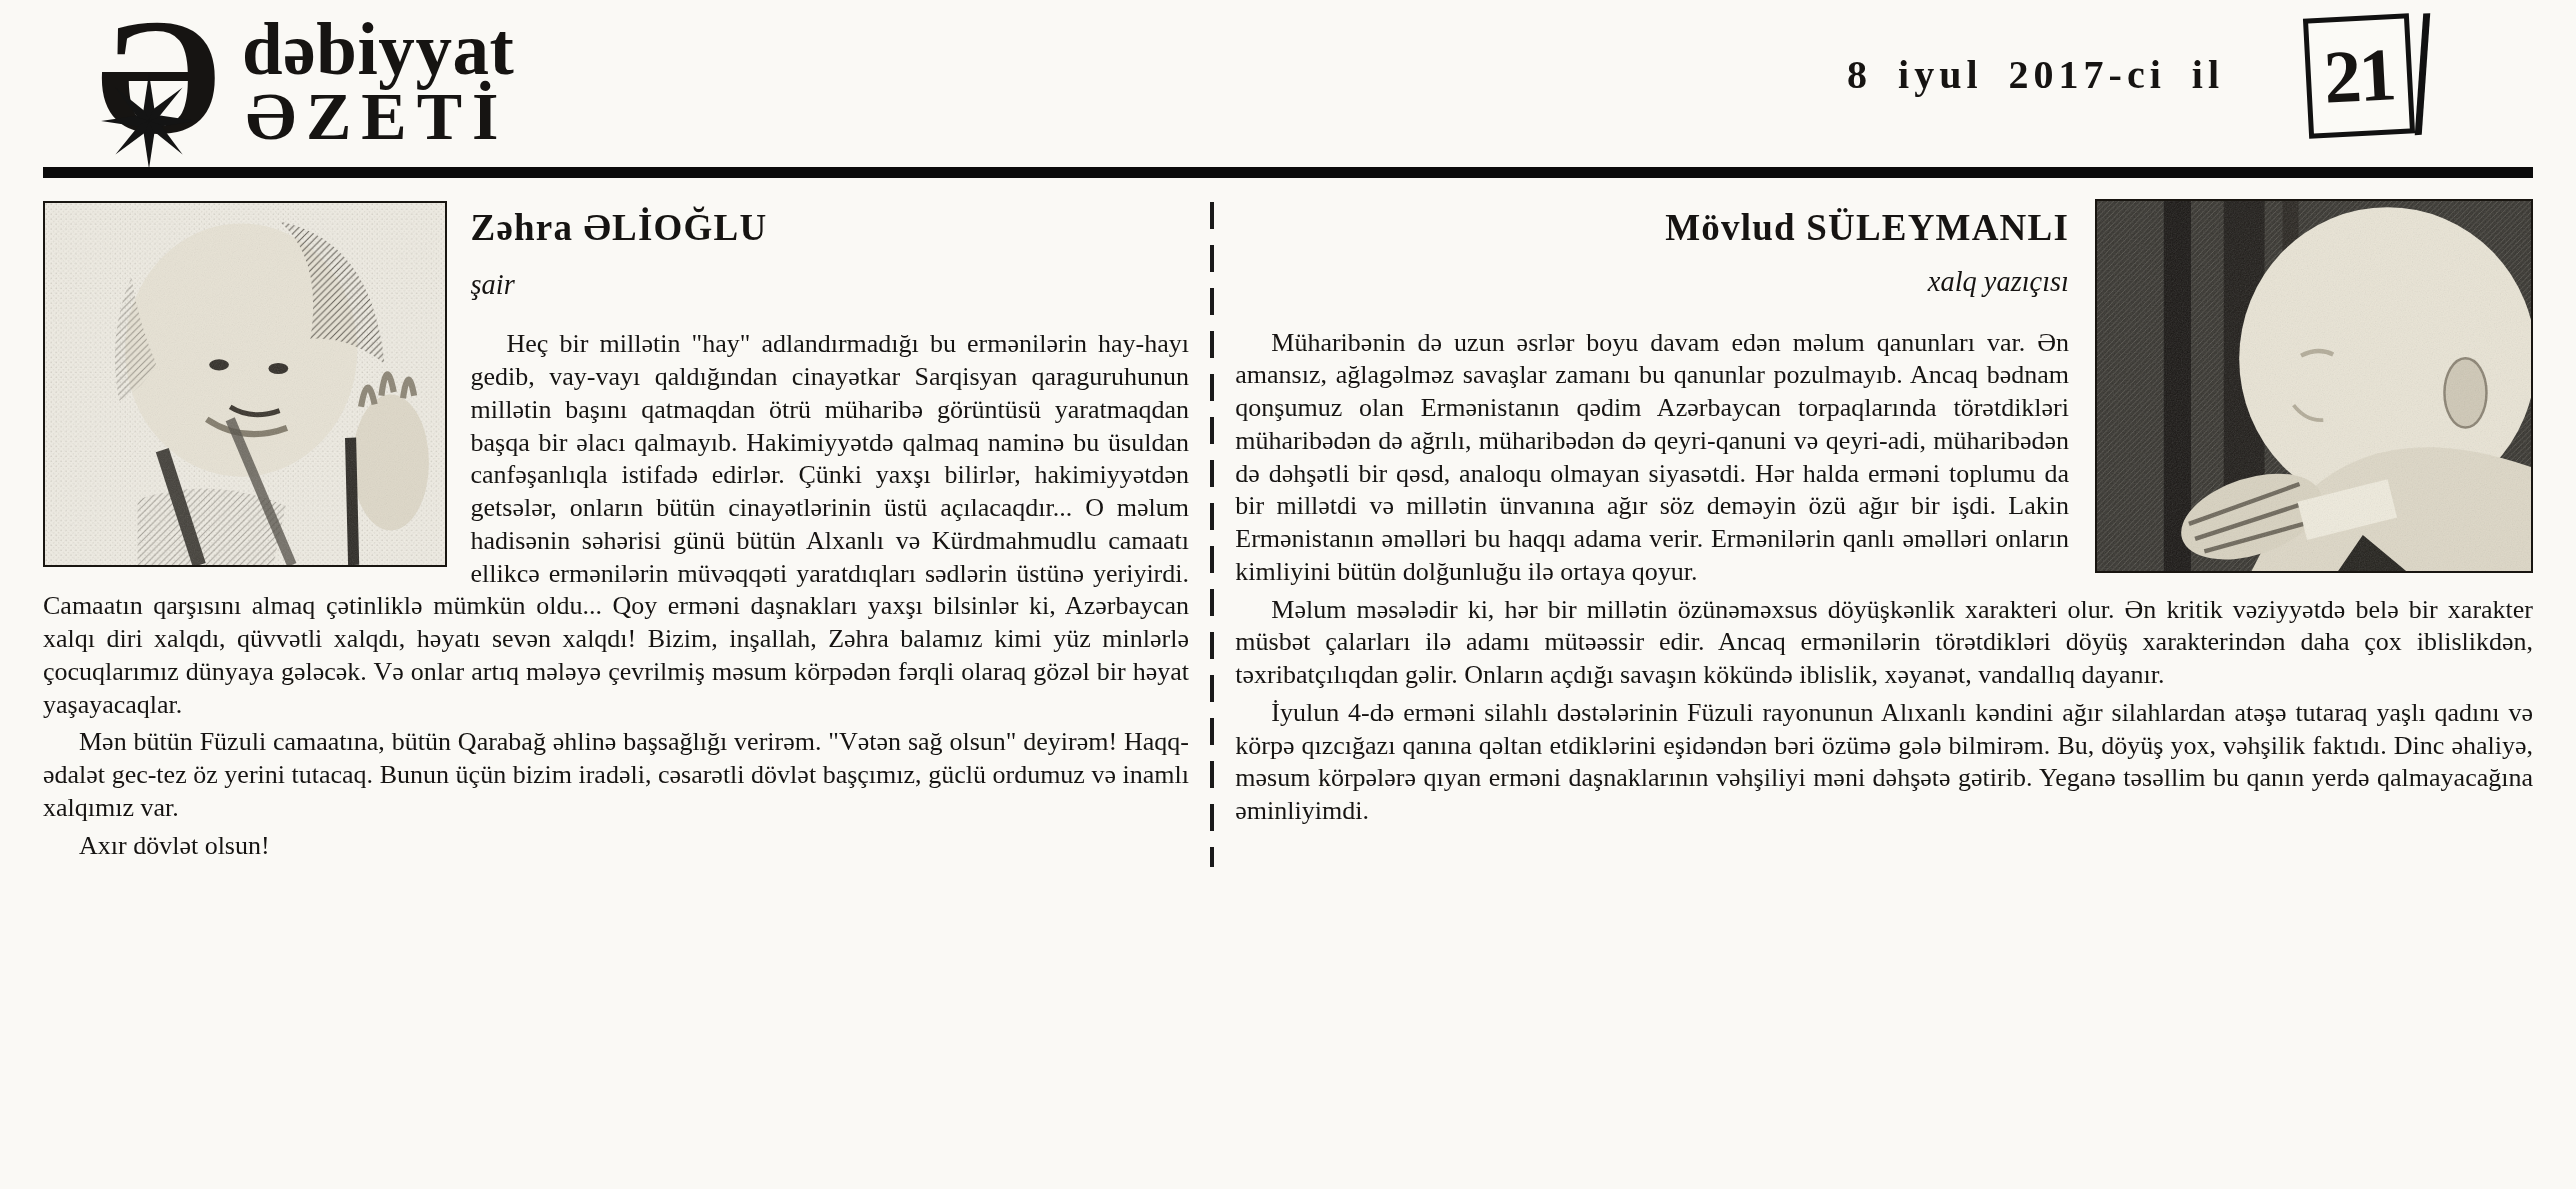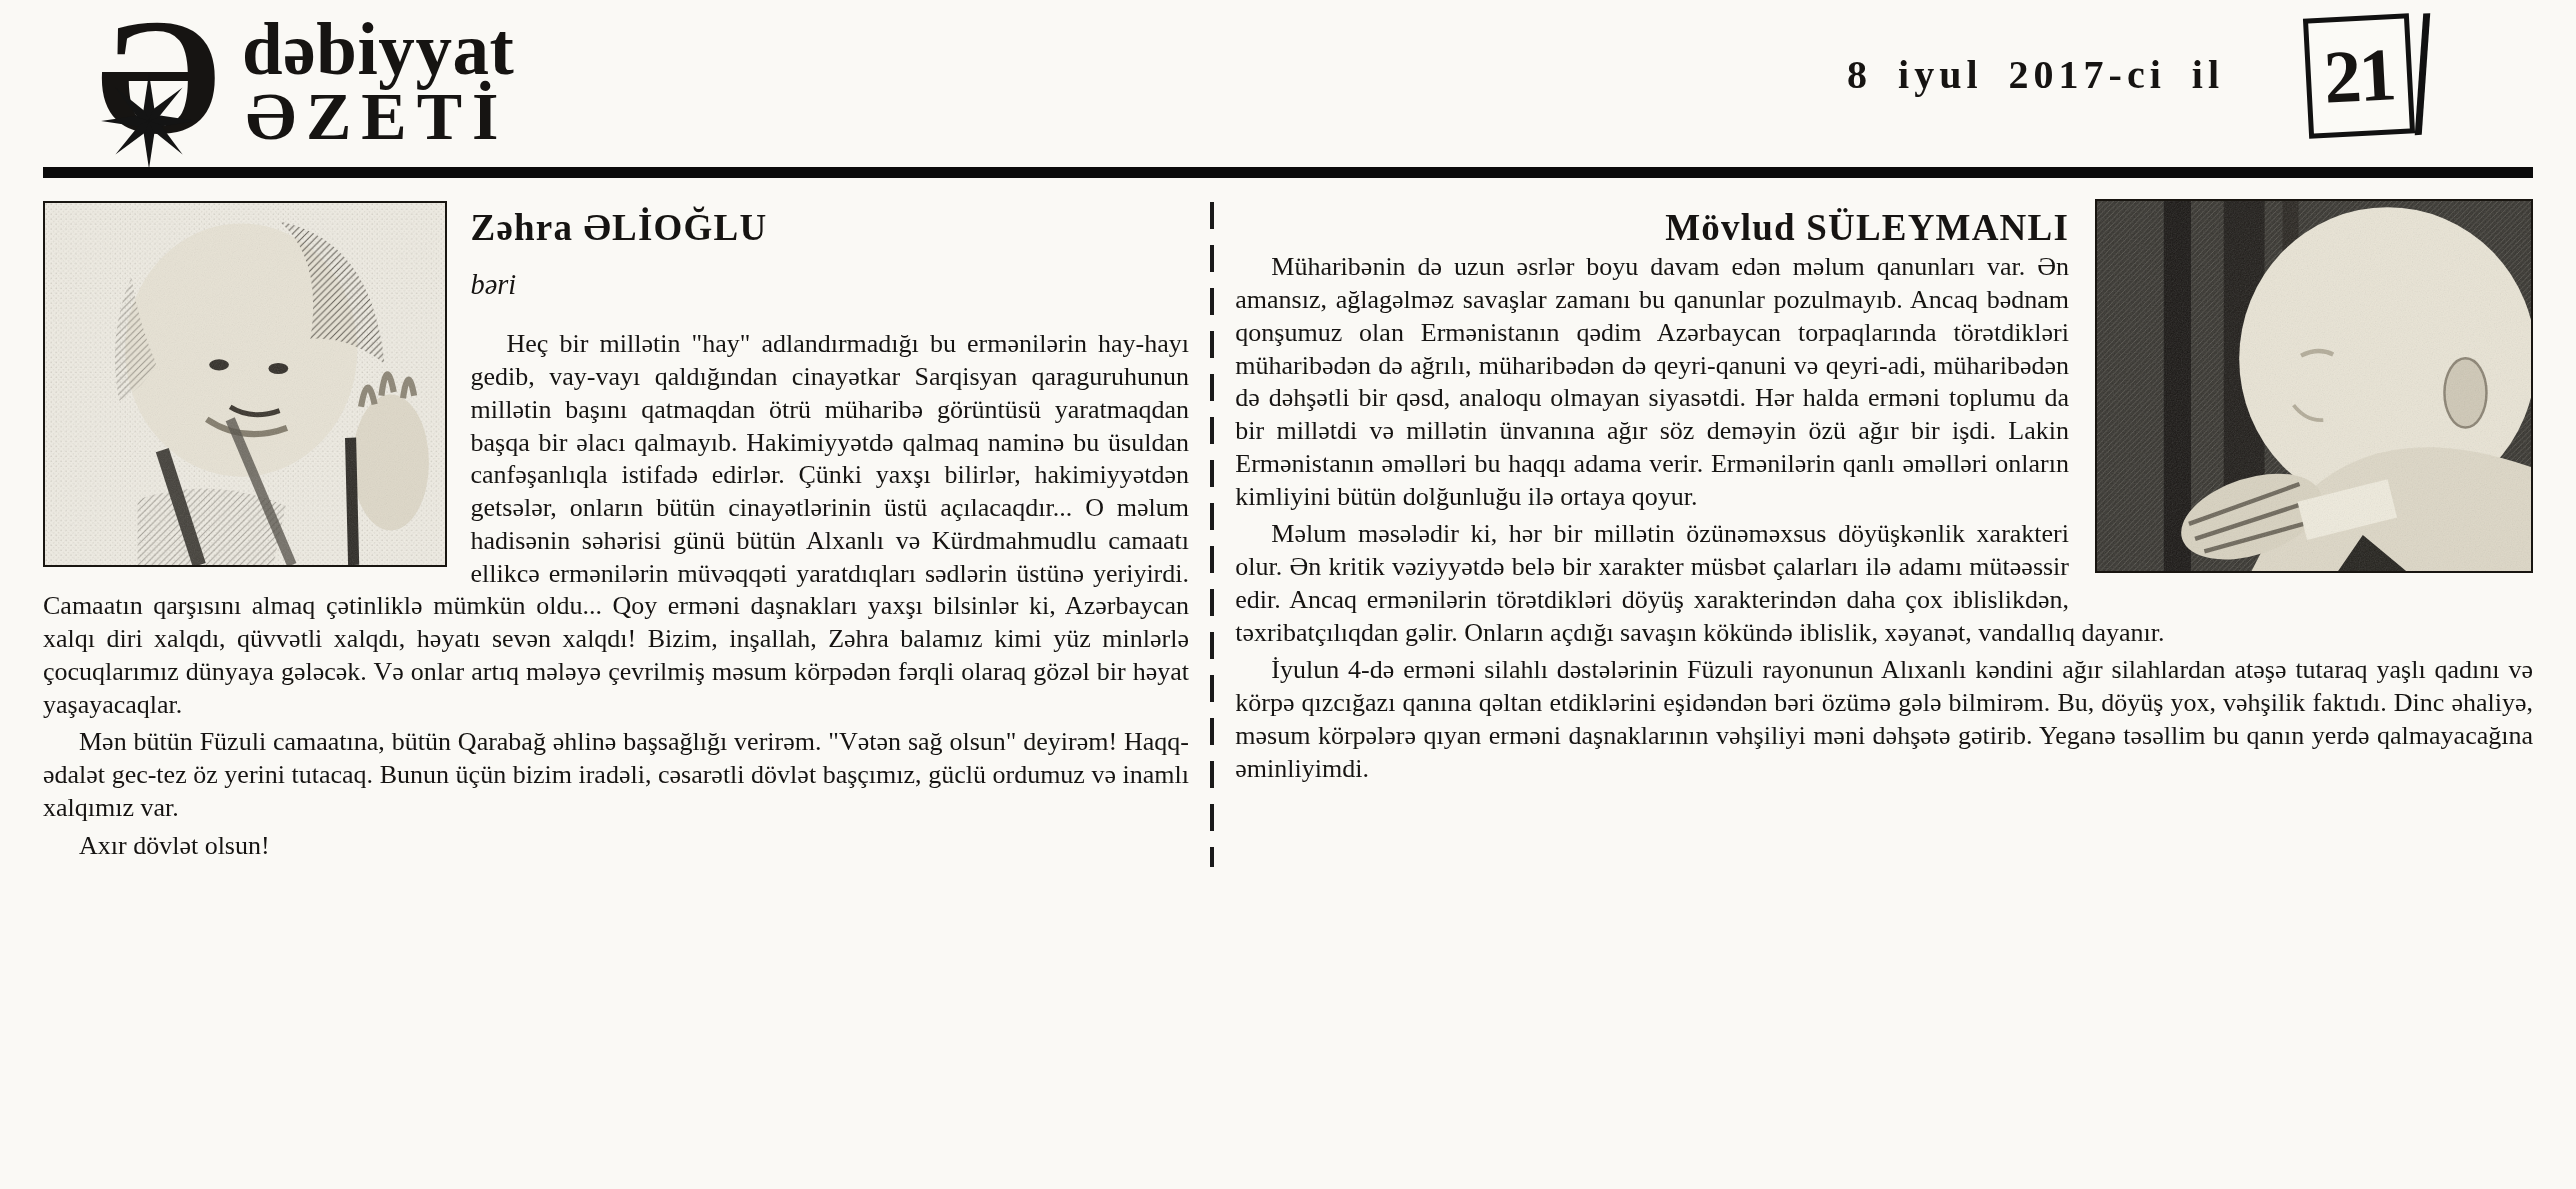--- a/index.html
+++ b/index.html
@@ -137,21 +137,21 @@
         <path d="M262,350 q60,40 130,14" stroke="#57503f" stroke-width="10" fill="none" opacity=".7"></path>
         <ellipse cx="560" cy="420" rx="62" ry="110" fill="#ded8c8"></ellipse>
         <path d="M512,330 q10,-60 22,-4 M545,312 q8,-66 20,-6 M580,316 q8,-58 18,-4" stroke="#8c8575" stroke-width="10" fill="none"></path>
         <path d="M250,586 L190,400" stroke="#43403a" stroke-width="22"></path>
         <path d="M400,586 L300,350" stroke="#56524a" stroke-width="16" opacity=".8"></path>
         <path d="M500,586 L495,380" stroke="#2e2b26" stroke-width="18"></path>
         <path d="M150,480 q120,-40 240,10 l-20,96 l-220,0 z" fill="url(#hatch1)" opacity=".45"></path>
         <rect width="648" height="586" filter="url(#noise1)" opacity=".16"></rect>
       </svg>
       <div class="author-name">Zəhra ƏLİOĞLU</div>
-      <div class="author-title">bəri</div>
+      <div class="author-title">şair</div>
       <p>Heç bir millətin "hay" adlandırmadığı bu ermənilərin hay-hayı gedib, vay-vayı qaldığından cinayətkar Sarqisyan qaraguruhunun millətin başını qatmaqdan ötrü müharibə görüntüsü yaratmaqdan başqa bir əlacı qalmayıb. Hakimiyyətdə qalmaq naminə bu üsuldan canfəşanlıqla istifadə edirlər. Çünki yaxşı bilirlər, hakimiyyətdən getsələr, onların bütün cinayətlərinin üstü açılacaqdır... O məlum hadisənin səhərisi günü bütün Alxanlı və Kürdmahmudlu camaatı ellikcə ermənilərin müvəqqəti yaratdıqları sədlərin üstünə yeriyirdi. Camaatın qarşısını almaq çətinliklə mümkün oldu... Qoy erməni daşnakları yaxşı bilsinlər ki, Azərbaycan xalqı diri xalqdı, qüvvətli xalqdı, həyatı sevən xalqdı! Bizim, inşallah, Zəhra balamız kimi yüz minlərlə çocuqlarımız dünyaya gələcək. Və onlar artıq mələyə çevrilmiş məsum körpədən fərqli olaraq gözəl bir həyat yaşayacaqlar.</p>
       <p>Mən bütün Füzuli camaatına, bütün Qarabağ əhlinə başsağlığı verirəm. "Vətən sağ olsun" deyirəm! Haqq-ədalət gec-tez öz yerini tutacaq. Bunun üçün bizim iradəli, cəsarətli dövlət başçımız, güclü ordumuz və inamlı xalqımız var.</p>
       <p>Axır dövlət olsun!</p>
     </div>
 
     <div class="column-divider"></div>
 
     <div class="col-right article">
       <svg class="photo photo-right" viewBox="0 0 702 598" preserveAspectRatio="none">
         <defs>
@@ -177,20 +177,21 @@
           <ellipse cx="250" cy="510" rx="118" ry="62" fill="#d8d2c0"></ellipse>
           <path d="M150,490 l190,-6 M152,516 l192,0 M160,540 l180,8" stroke="#6d675a" stroke-width="7" fill="none"></path>
         </g>
         <g transform="rotate(-14 400 500)">
           <rect x="330" y="468" width="150" height="64" fill="#efebdd"></rect>
         </g>
         <path d="M430,540 l70,58 l-110,0 z" fill="#23211c"></path>
         <rect width="702" height="598" filter="url(#noise2)" opacity=".18"></rect>
       </svg>
       <div class="author-name">Mövlud SÜLEYMANLI</div>
+      <div class="author-title">xalq yazıçısı</div>
       <p>Müharibənin də uzun əsrlər boyu davam edən məlum qanunları var. Ən amansız, ağlagəlməz savaşlar zamanı bu qanunlar pozulmayıb. Ancaq bədnam qonşumuz olan Ermənistanın qədim Azərbaycan torpaqlarında törətdikləri müharibədən də ağrılı, müharibədən də qeyri-qanuni və qeyri-adi, müharibədən də dəhşətli bir qəsd, analoqu olmayan siyasətdi. Hər halda erməni toplumu da bir millətdi və millətin ünvanına ağır söz deməyin özü ağır bir işdi. Lakin Ermənistanın əməlləri bu haqqı adama verir. Ermənilərin qanlı əməlləri onların kimliyini bütün dolğunluğu ilə ortaya qoyur.</p>
       <p>Məlum məsələdir ki, hər bir millətin özünəməxsus döyüşkənlik xarakteri olur. Ən kritik vəziyyətdə belə bir xarakter müsbət çalarları ilə adamı mütəəssir edir. Ancaq ermənilərin törətdikləri döyüş xarakterindən daha çox iblislikdən, təxribatçılıqdan gəlir. Onların açdığı savaşın kökündə iblislik, xəyanət, vandallıq dayanır.</p>
       <p>İyulun 4-də erməni silahlı dəstələrinin Füzuli rayonunun Alıxanlı kəndini ağır silahlardan atəşə tutaraq yaşlı qadını və körpə qızcığazı qanına qəltan etdiklərini eşidəndən bəri özümə gələ bilmirəm. Bu, döyüş yox, vəhşilik faktıdı. Dinc əhaliyə, məsum körpələrə qıyan erməni daşnaklarının vəhşiliyi məni dəhşətə gətirib. Yeganə təsəllim bu qanın yerdə qalmayacağına əminliyimdi.</p>
     </div>
 
   </div>
 </div>
 
 
 </body></html>

